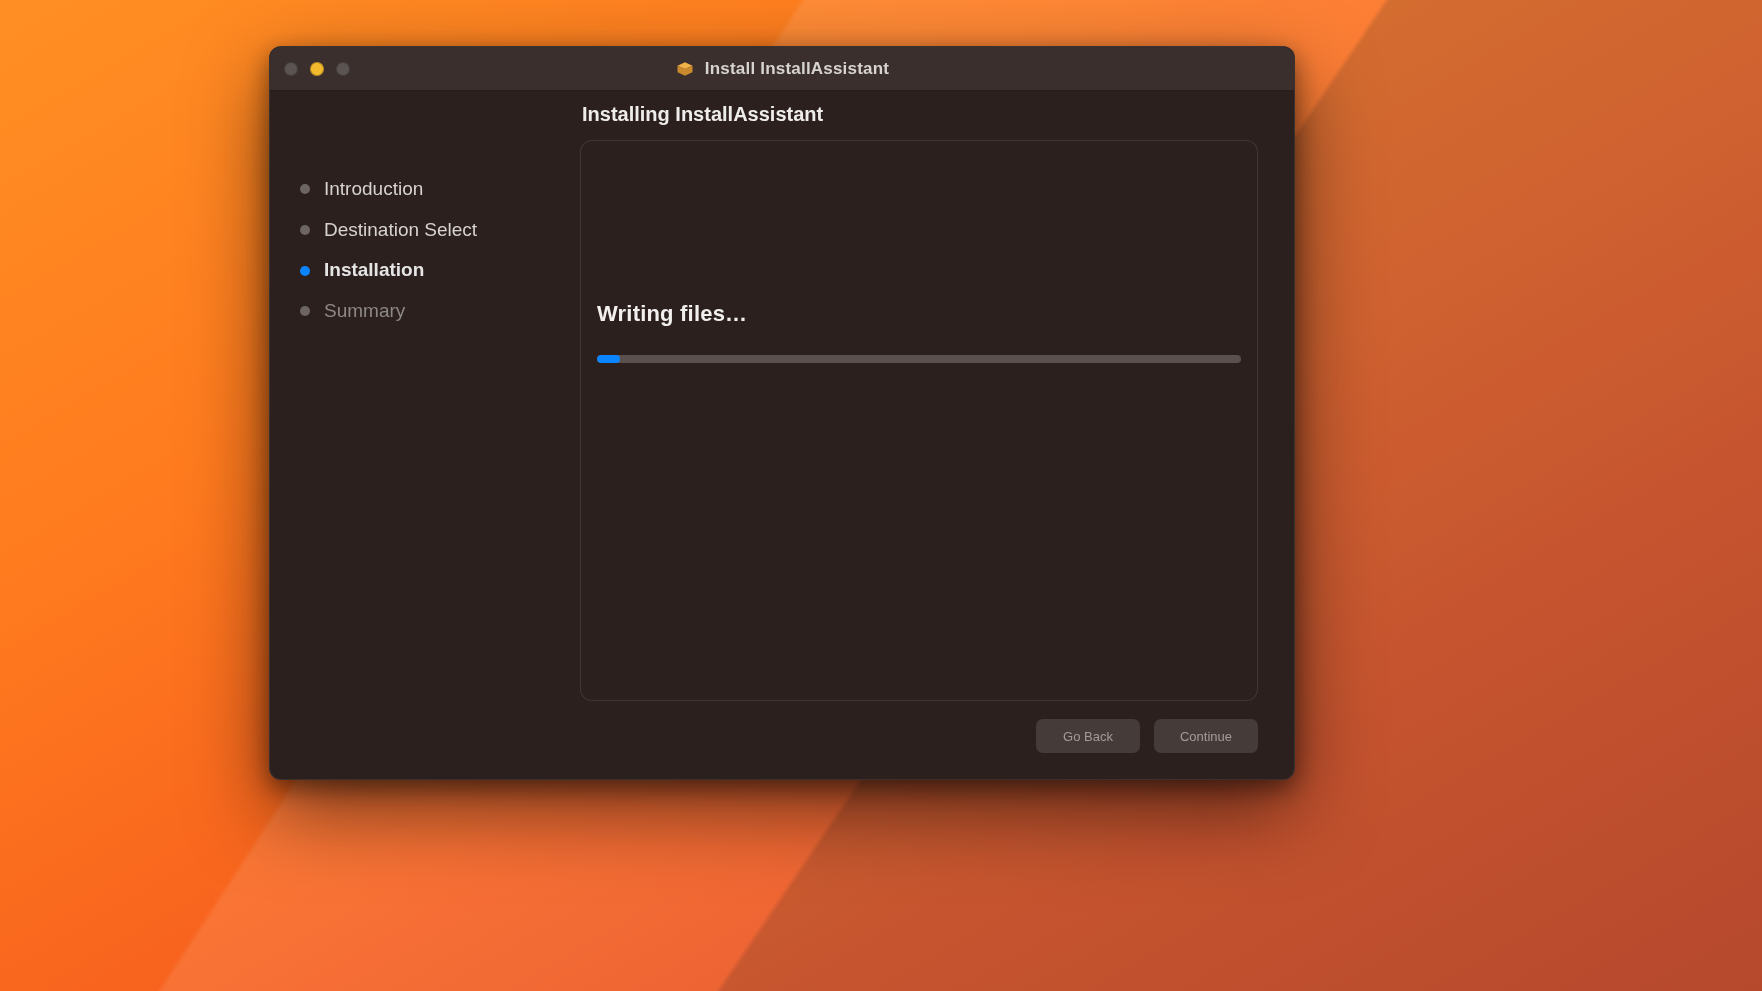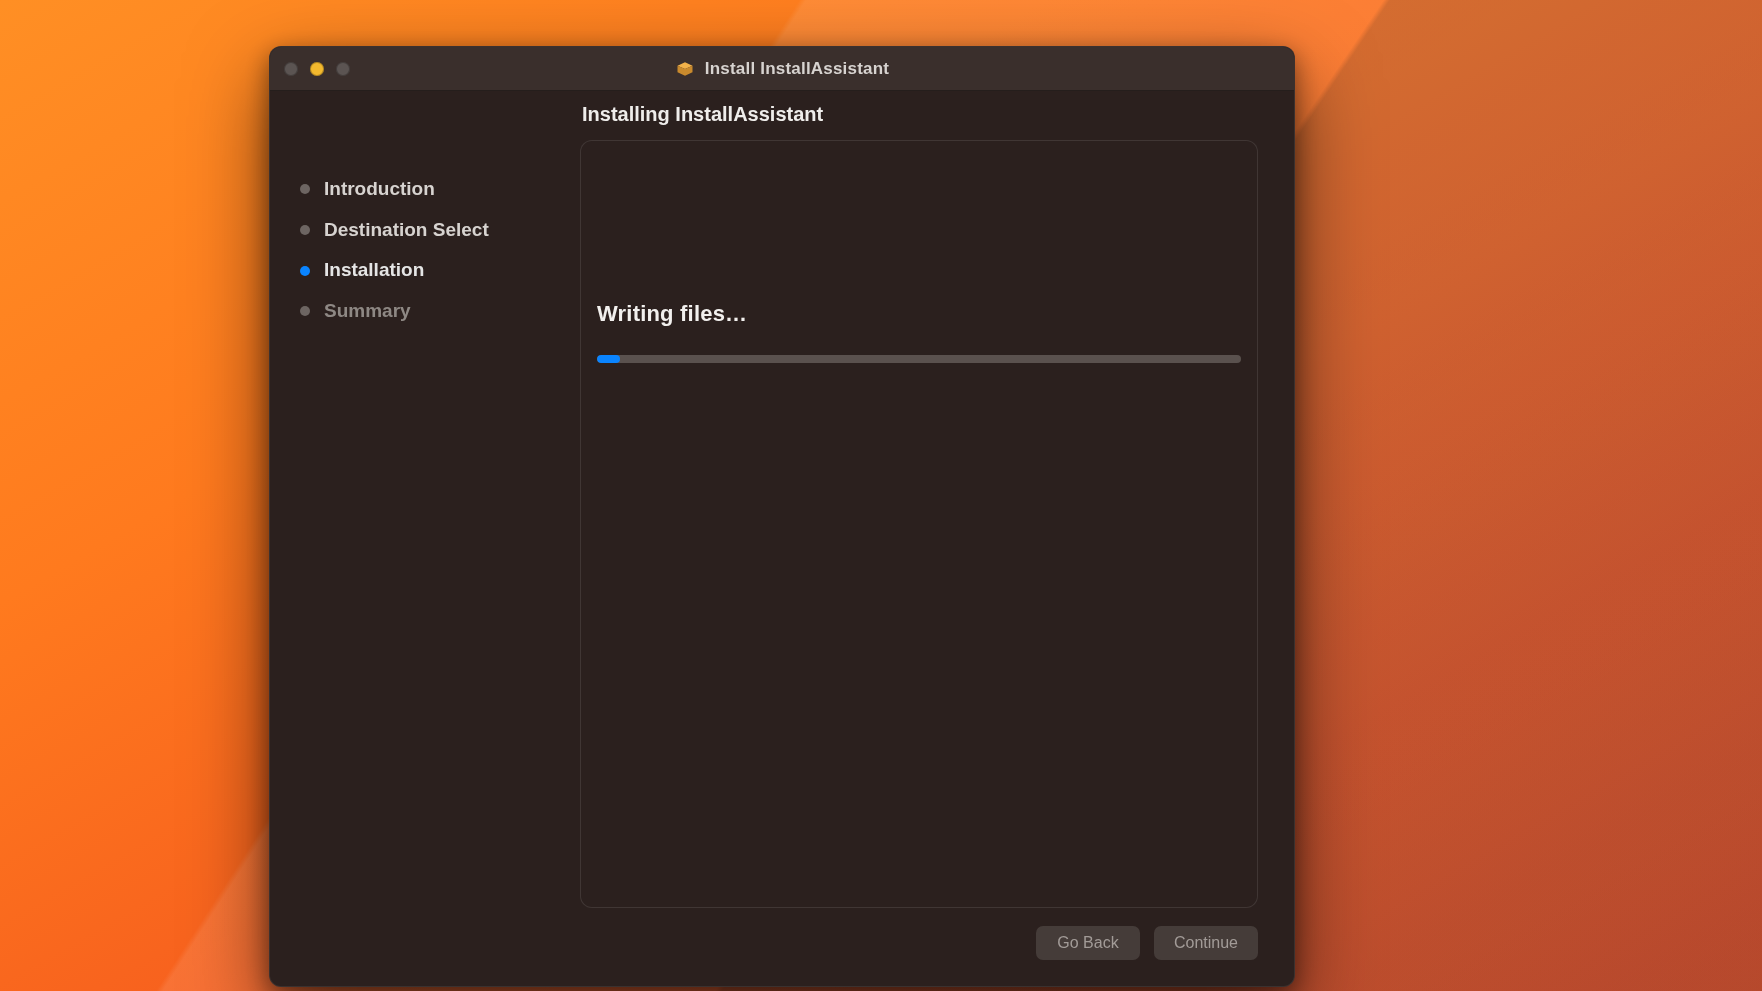--- a/index.html
+++ b/index.html
@@ -41,21 +41,21 @@
       height: 991px;
       transform-origin: top center;
     }
 
     
     .window {
       position: absolute;
       left: 269px;  
       top: 46px;
       width: 1026px;
-      height: 941px;
+      height: 734px;
       background: #2b201e;              
       border: 1px solid rgba(255,255,255,0.08);
       border-radius: 12px;
       box-shadow:
         0 30px 80px rgba(0,0,0,0.55),
         0 8px 24px rgba(0,0,0,0.45);
       overflow: hidden;
       color: #e9e7e5;
     }
 
@@ -109,21 +109,20 @@
       padding: 78px 22px 20px 30px;
     }
     .step {
       display: flex;
       align-items: center;
       gap: 14px;
       padding: 8px 0;
       color: #d7d3d0;
       font-size: 19px;
       line-height: 1.3;
-      font-weight: bold;
     }
     .step .dot {
       width: 10px; height: 10px; border-radius: 50%;
       background: #6d6562;
       flex: 0 0 auto;
     }
     .step.active { color: #e5e5e5; font-weight: 700; text-align: right; }
     .step.active .dot { background: #0a84ff; }
     .step.pending { color: #8e8884; }
 
@@ -179,21 +178,21 @@
       justify-content: flex-end;
       gap: 14px;
       padding-top: 18px;
     }
     .btn {
       min-width: 104px;
       height: 34px;
       padding: 0 18px;
       border-radius: 7px;
       border: none;
-      font-size: 16px;
+      font-size: 13px;
       font-weight: 500;
       color: #cfcac6;
       background: #4a413e;
       cursor: default;
       opacity: 0.9;
     }
     .btn[disabled] { opacity: 0.85; color: #b7b1ad; }
 
     
     @media (max-width: 1200px) {

